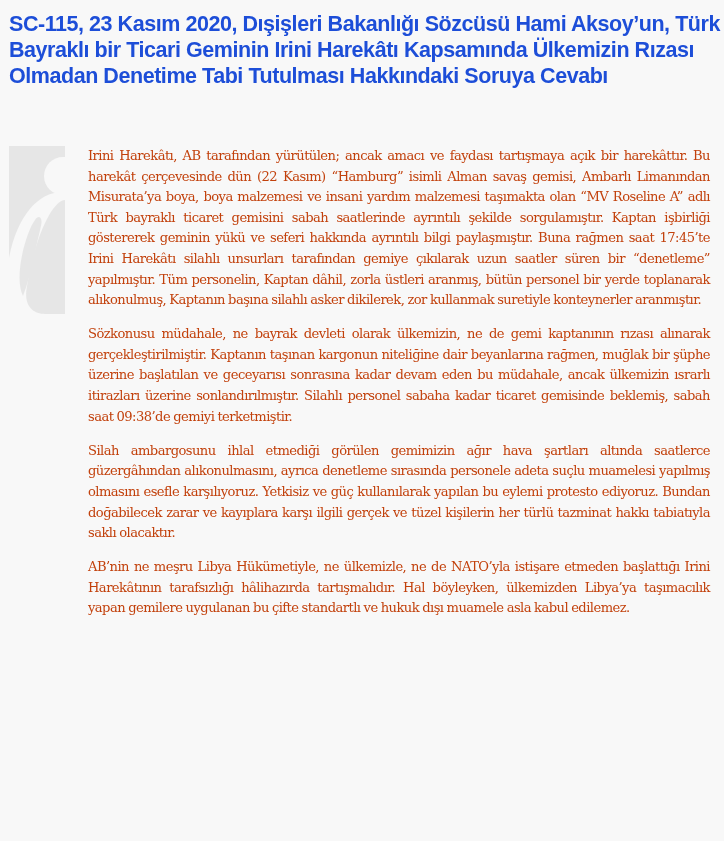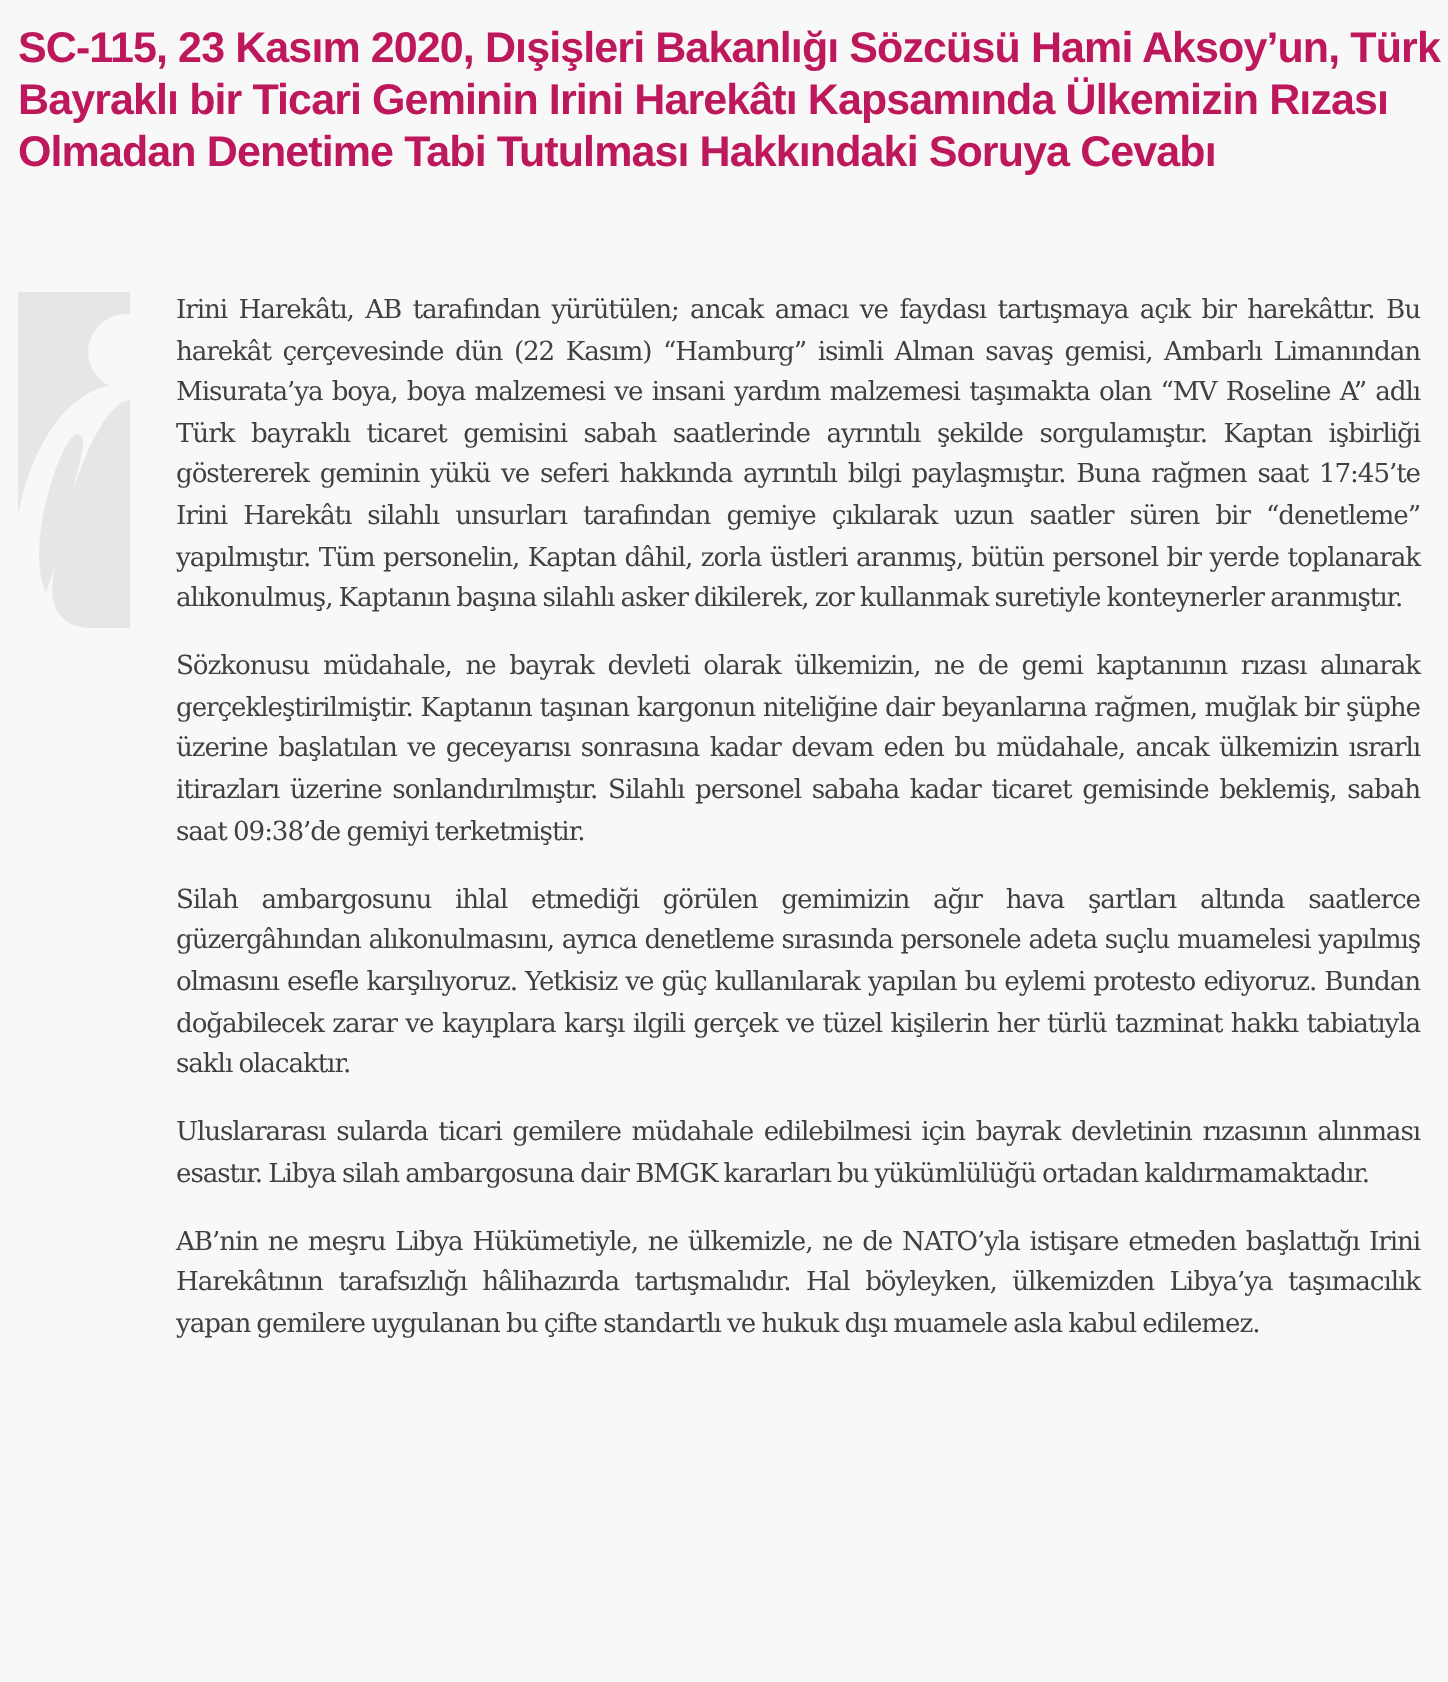--- a/index.html
+++ b/index.html
@@ -16,39 +16,39 @@
     .title {
       position: absolute;
       left: 9px;
       top: 11px;
       width: 712px;
       margin: 0;
       font-family: "Liberation Sans", sans-serif;
       font-weight: bold;
       font-size: 21.5px;
       line-height: 26px;
-      color: #be185d;
+      color: #1d4ed8;
       letter-spacing: -0.45px;
     }
     .logo {
       position: absolute;
       left: 9px;
       top: 146px;
       width: 56px;
       height: 168px;
     }
     .body-text {
       position: absolute;
       left: 88px;
       top: 146px;
       width: 622px;
       font-family: "DejaVu Serif", serif;
       font-size: 13.1px;
       line-height: 20.6px;
-      color: #404040;
+      color: #c2410c;
     }
     .body-text p {
       margin: 0 0 13.5px 0;
       text-align: justify;
       letter-spacing: -0.55px;
       word-spacing: -0.5px;
     }
   </style>
 </head>
 <body>
@@ -66,15 +66,14 @@
       </mask>
     </defs>
     <rect x="0" y="0" width="56" height="168" fill="#e6e6e6" mask="url(#imask)"></rect>
   </svg>
 </div>
 
 <div class="body-text">
   <p>Irini Harekâtı, AB tarafından yürütülen; ancak amacı ve faydası tartışmaya açık bir harekâttır. Bu harekât çerçevesinde dün (22 Kasım) “Hamburg” isimli Alman savaş gemisi, Ambarlı Limanından Misurata’ya boya, boya malzemesi ve insani yardım malzemesi taşımakta olan “MV Roseline A” adlı Türk bayraklı ticaret gemisini sabah saatlerinde ayrıntılı şekilde sorgulamıştır. Kaptan işbirliği göstererek geminin yükü ve seferi hakkında ayrıntılı bilgi paylaşmıştır. Buna rağmen saat 17:45’te Irini Harekâtı silahlı unsurları tarafından gemiye çıkılarak uzun saatler süren bir “denetleme” yapılmıştır. Tüm personelin, Kaptan dâhil, zorla üstleri aranmış, bütün personel bir yerde toplanarak alıkonulmuş, Kaptanın başına silahlı asker dikilerek, zor kullanmak suretiyle konteynerler aranmıştır.</p>
   <p>Sözkonusu müdahale, ne bayrak devleti olarak ülkemizin, ne de gemi kaptanının rızası alınarak gerçekleştirilmiştir. Kaptanın taşınan kargonun niteliğine dair beyanlarına rağmen, muğlak bir şüphe üzerine başlatılan ve geceyarısı sonrasına kadar devam eden bu müdahale, ancak ülkemizin ısrarlı itirazları üzerine sonlandırılmıştır. Silahlı personel sabaha kadar ticaret gemisinde beklemiş, sabah saat 09:38’de gemiyi terketmiştir.</p>
   <p>Silah ambargosunu ihlal etmediği görülen gemimizin ağır hava şartları altında saatlerce güzergâhından alıkonulmasını, ayrıca denetleme sırasında personele adeta suçlu muamelesi yapılmış olmasını esefle karşılıyoruz. Yetkisiz ve güç kullanılarak yapılan bu eylemi protesto ediyoruz. Bundan doğabilecek zarar ve kayıplara karşı ilgili gerçek ve tüzel kişilerin her türlü tazminat hakkı tabiatıyla saklı olacaktır.</p>
-  <p>Uluslararası sularda ticari gemilere müdahale edilebilmesi için bayrak devletinin rızasının alınması esastır. Libya silah ambargosuna dair BMGK kararları bu yükümlülüğü ortadan kaldırmamaktadır.</p>
   <p>AB’nin ne meşru Libya Hükümetiyle, ne ülkemizle, ne de NATO’yla istişare etmeden başlattığı Irini Harekâtının tarafsızlığı hâlihazırda tartışmalıdır. Hal böyleyken, ülkemizden Libya’ya taşımacılık yapan gemilere uygulanan bu çifte standartlı ve hukuk dışı muamele asla kabul edilemez.</p>
 </div>
 
 </body></html>

